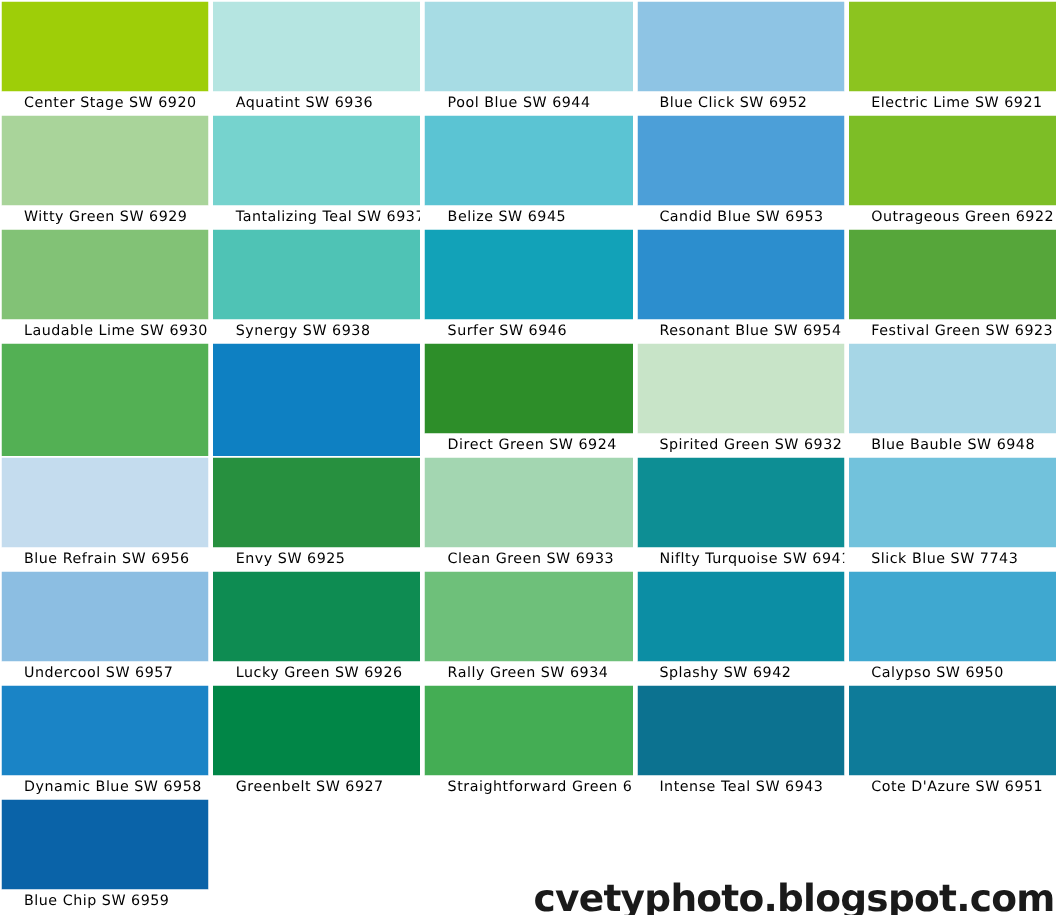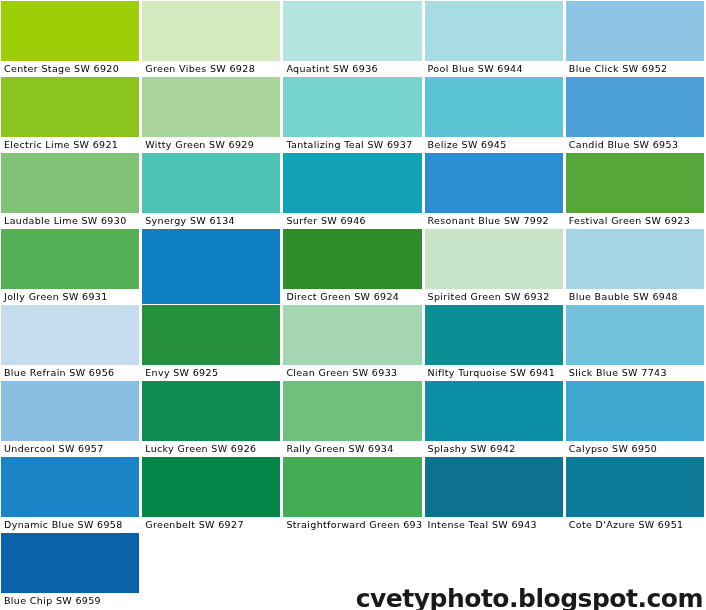--- a/index.html
+++ b/index.html
@@ -46,21 +46,21 @@
   .chip-label {
     flex: 0 0 15px;
     height: 15px;
     line-height: 15px;
     background: #ffffff;
     color: #000000;
     font-size: 9.5px;
     letter-spacing: 0.35px;
     white-space: nowrap;
     overflow: hidden;
-    padding-left: 3px;
+    padding-left: 15px;
     box-sizing: border-box;
     font-family: "DejaVu Sans", "Liberation Sans", sans-serif;
   }
   .watermark {
     position: absolute;
     right: 3px;
     bottom: -3px;
     font-family: "DejaVu Sans", "Liberation Sans", sans-serif;
     font-size: 25px;
     font-weight: bold;
@@ -78,24 +78,20 @@
 </head>
 <body>
 
 <div id="palette-chart">
   <div class="grid">
       <div class="cell">
         <div class="chip" title="Center Stage SW 6920" style="background-color: rgb(158, 206, 8);"></div>
         <div class="chip-label">Center Stage SW 6920</div>
       </div>
       <div class="cell">
-        <div class="chip" title="Green Vibes SW 6928" style="background-color: rgb(211, 233, 190);"></div>
-        <div class="chip-label">Green Vibes SW 6928</div>
-      </div>
-      <div class="cell">
         <div class="chip" title="Aquatint SW 6936" style="background-color: rgb(181, 229, 225);"></div>
         <div class="chip-label">Aquatint SW 6936</div>
       </div>
       <div class="cell">
         <div class="chip" title="Pool Blue SW 6944" style="background-color: rgb(167, 220, 228);"></div>
         <div class="chip-label">Pool Blue SW 6944</div>
       </div>
       <div class="cell">
         <div class="chip" title="Blue Click SW 6952" style="background-color: rgb(142, 196, 228);"></div>
         <div class="chip-label">Blue Click SW 6952</div>
@@ -114,42 +110,45 @@
       </div>
       <div class="cell">
         <div class="chip" title="Belize SW 6945" style="background-color: rgb(91, 196, 211);"></div>
         <div class="chip-label">Belize SW 6945</div>
       </div>
       <div class="cell">
         <div class="chip" title="Candid Blue SW 6953" style="background-color: rgb(76, 159, 216);"></div>
         <div class="chip-label">Candid Blue SW 6953</div>
       </div>
       <div class="cell">
+        <div class="chip" title="Outrageous Green  6922" style="background-color: rgb(125, 190, 38);"></div>
+        <div class="chip-label">Outrageous Green  6922</div>
+      </div>
+      <div class="cell">
         <div class="chip" title="Laudable Lime SW 6930" style="background-color: rgb(130, 194, 118);"></div>
         <div class="chip-label">Laudable Lime SW 6930</div>
       </div>
       <div class="cell">
         <div class="chip" title="Synergy SW 6938" style="background-color: rgb(79, 195, 181);"></div>
-        <div class="chip-label">Synergy SW 6134</div>
+        <div class="chip-label">Synergy SW 6938</div>
       </div>
       <div class="cell">
         <div class="chip" title="Surfer SW 6946" style="background-color: rgb(18, 162, 184);"></div>
         <div class="chip-label">Surfer SW 6946</div>
       </div>
       <div class="cell">
         <div class="chip" title="Resonant Blue SW 6954" style="background-color: rgb(44, 142, 206);"></div>
-        <div class="chip-label">Resonant Blue SW 7992</div>
+        <div class="chip-label">Resonant Blue SW 6954</div>
       </div>
       <div class="cell">
         <div class="chip" title="Festival Green SW 6923" style="background-color: rgb(86, 166, 58);"></div>
         <div class="chip-label">Festival Green SW 6923</div>
       </div>
       <div class="cell">
         <div class="chip" title="Jolly Green SW 6931" style="background-color: rgb(83, 176, 84);"></div>
-        <div class="chip-label">Jolly Green SW 6931</div>
       </div>
       <div class="cell">
         <div class="chip" title="Impromptu SW 6955" style="background-color: rgb(14, 128, 194);"></div>
       </div>
       <div class="cell">
         <div class="chip" title="Direct Green SW 6924" style="background-color: rgb(45, 142, 41);"></div>
         <div class="chip-label">Direct Green SW 6924</div>
       </div>
       <div class="cell">
         <div class="chip" title="Spirited Green SW 6932" style="background-color: rgb(200, 228, 200);"></div>

